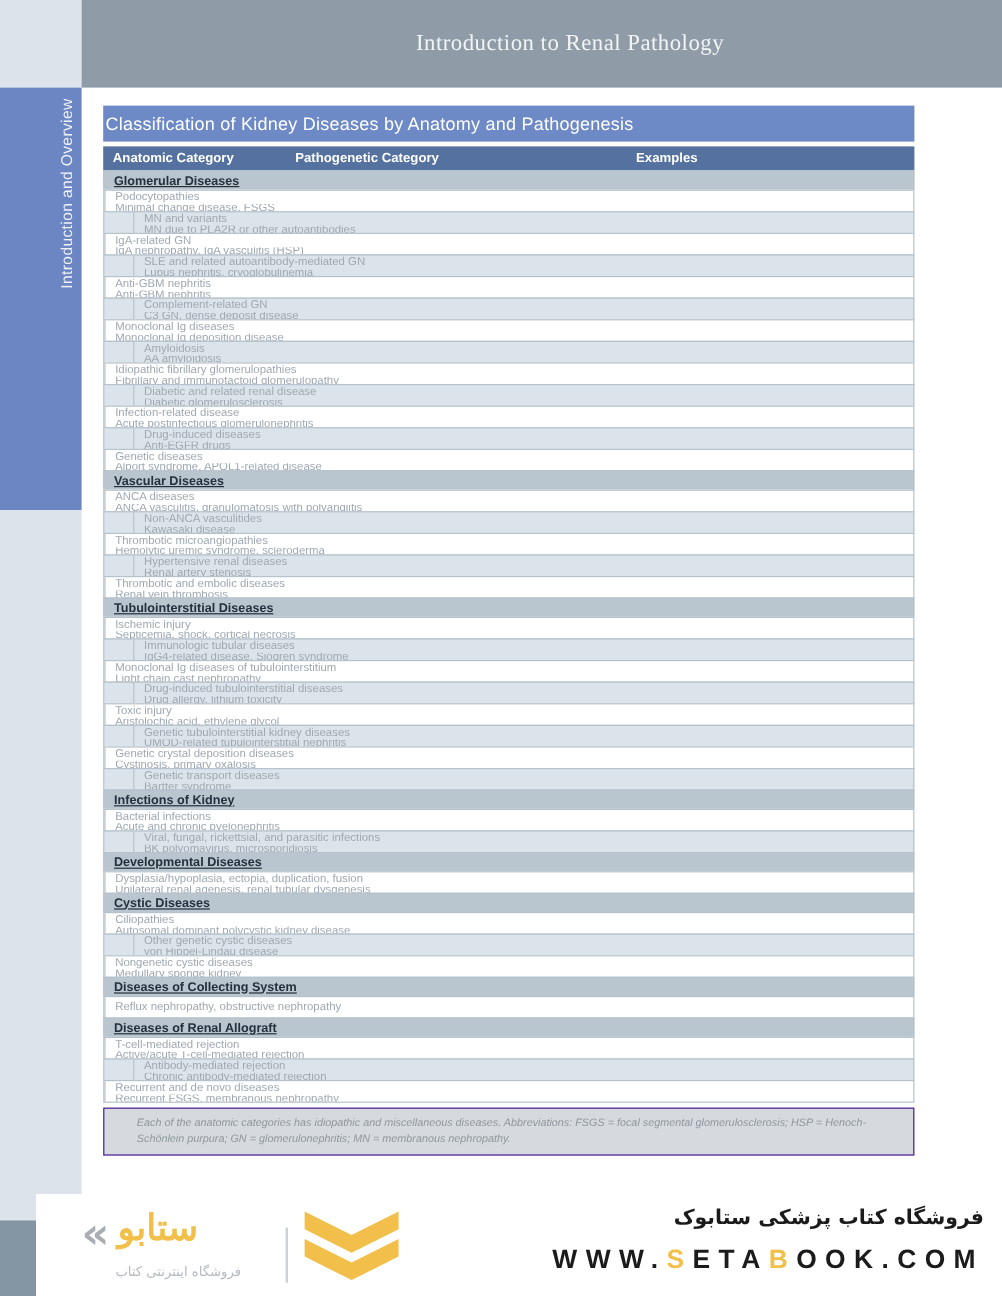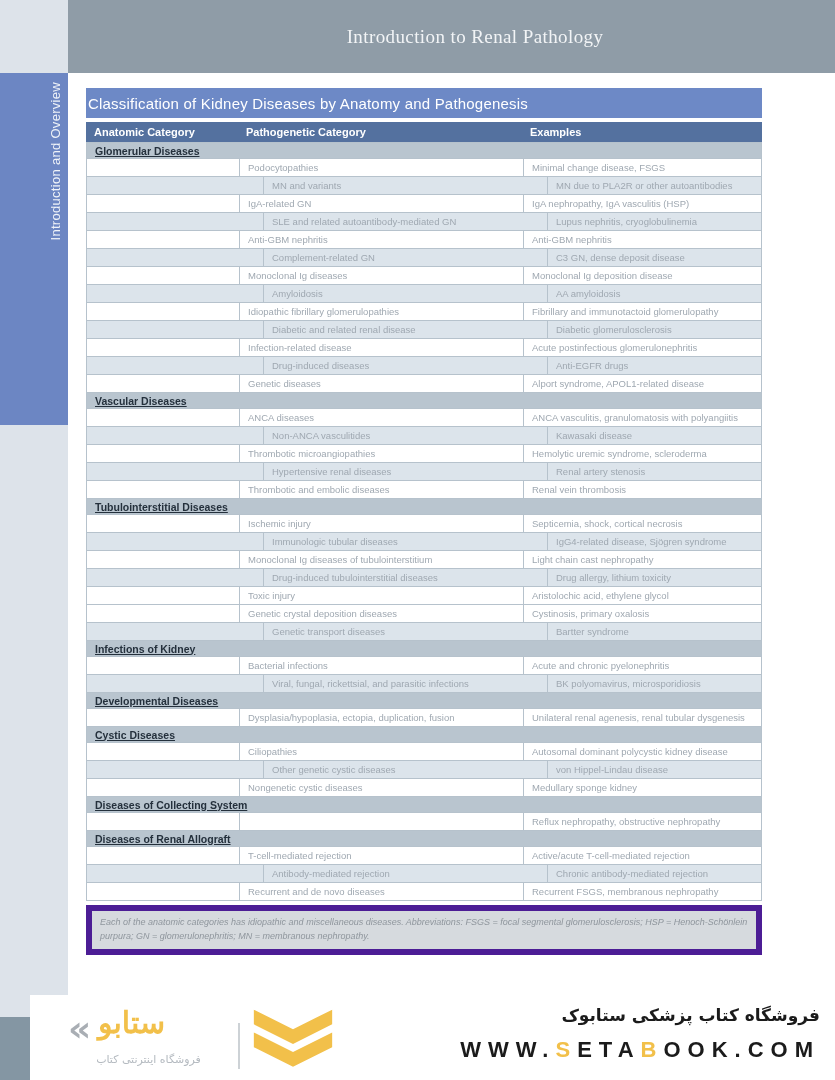--- a/index.html
+++ b/index.html
@@ -28,29 +28,29 @@
   .tbl-head { height:20px; background:var(--header_bar); display:flex; color:#fff;
               font-size:11px; font-weight:bold; }
   .tbl-head .hcell { display:flex; align-items:center; padding-left:8px; }
   .h0 { width:152px; } .h1 { width:284px; } .h2 { flex:1; }
 
   .tbody { width:100%; }
   .row { display:flex; border:1px solid var(--row_border); background:#fff; }
   .tbody .row + .row { margin-top:-1px; }
   .row.section { height:17px; background:var(--section_bg); color:var(--section_text);
                  font-size:10.5px; font-weight:bold; align-items:center; padding-left:8px;text-decoration:underline; }
-  .row.data { height:19px; color:var(--row_text); font-size:9.5px; }
+  .row.data { height:19px; color:var(--row_text); font-size:9.5px;flex-direction:column; }
   .row.data.alt { background:var(--row_alt);padding-left:24px; }
   .cell { display:flex; align-items:center; padding:0 6px 0 8px; overflow:hidden; white-space:nowrap; }
   .c0 { width:152px; } .c1 { width:284px; border-left:1px solid var(--row_border); }
   .c2 { flex:1; border-left:1px solid var(--row_border); }
 
-  .footnote { margin-top:4px; background:var(--footnote_bg); border:6px solid #4c1d95;
+  .footnote { margin-top:4px; background:var(--footnote_bg); border:1px solid #4c1d95;
               color:var(--footnote_text); font-size:9px; font-style:italic;
-              padding:5px 8px; line-height:1.55; }
+              padding:5px 27px; line-height:1.55; }
 
   
   .footer { left:30px; top:995px; width:805px; height:85px; background:#fff; position:absolute; }
   .logo-kaf { position:absolute; left:38px; top:14px; font-size:36px; font-weight:bold;
               color:var(--logo_gray); line-height:40px; font-family:"DejaVu Sans", sans-serif; }
   .logo-word { position:absolute; left:68px; top:10px; font-size:30px; font-weight:bold;
                color:var(--gold); direction:rtl; font-family:Liberation Serif, serif; }
   .logo-caption { position:absolute; left:36px; top:58px; width:165px; text-align:center;
                   font-size:11px; color:#b4bac0; direction:rtl; font-family:"DejaVu Sans", sans-serif; }
   .logo-divider { position:absolute; left:208px; top:28px; width:2px; height:46px; background:#cdd2d6; }
@@ -193,20 +193,25 @@
       <div class="row data alt">
         <div class="cell c0"></div>
         <div class="cell c1">Drug-induced tubulointerstitial diseases</div>
         <div class="cell c2">Drug allergy, lithium toxicity</div>
       </div>
       <div class="row data">
         <div class="cell c0"></div>
         <div class="cell c1">Toxic injury</div>
         <div class="cell c2">Aristolochic acid, ethylene glycol</div>
       </div>
+      <div class="row data alt">
+        <div class="cell c0"></div>
+        <div class="cell c1">Genetic tubulointerstitial kidney diseases</div>
+        <div class="cell c2">UMOD-related tubulointerstitial nephritis</div>
+      </div>
       <div class="row data">
         <div class="cell c0"></div>
         <div class="cell c1">Genetic crystal deposition diseases</div>
         <div class="cell c2">Cystinosis, primary oxalosis</div>
       </div>
       <div class="row data alt">
         <div class="cell c0"></div>
         <div class="cell c1">Genetic transport diseases</div>
         <div class="cell c2">Bartter syndrome</div>
       </div>

